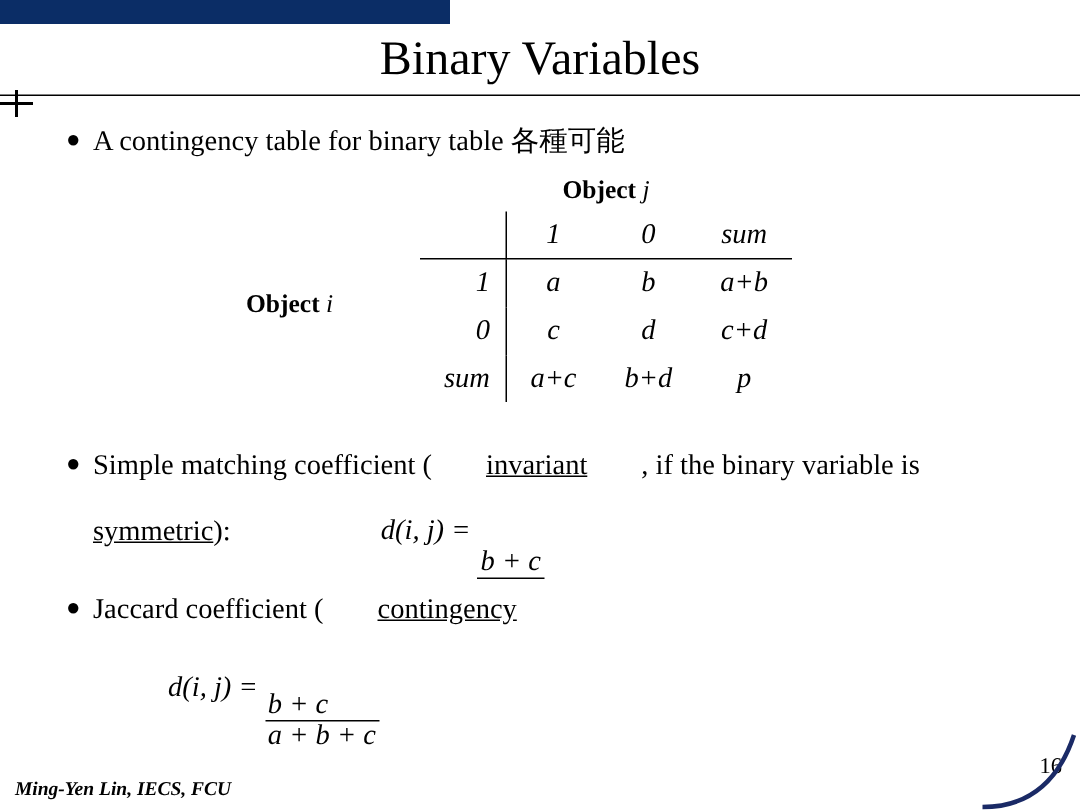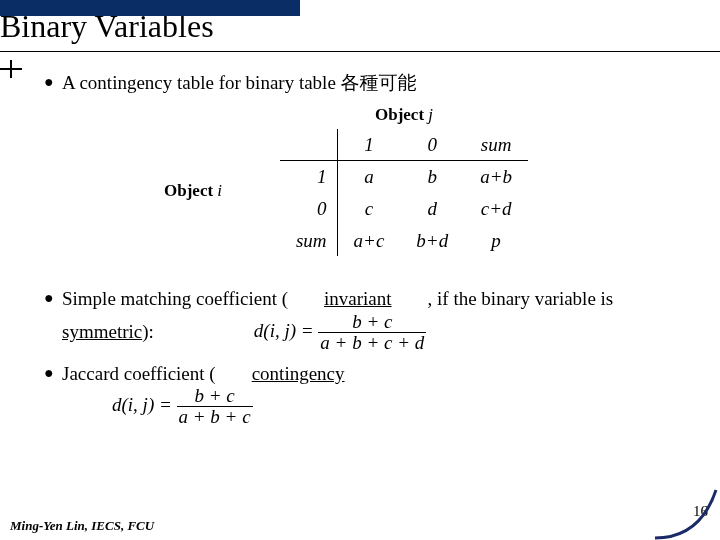--- a/index.html
+++ b/index.html
@@ -12,21 +12,22 @@
     position: relative;
     overflow: hidden;
   }
   .top-band {
     position: absolute;
     top: 0; left: 0;
     width: 300px; height: 16px;
     background: #0b2d66;
   }
   .title-area {
-    padding-top: 8px;
+    text-align: center;
+    padding-top: 20px;
   }
   .title {
     font-size: 32px;
     font-weight: normal;
   }
   .title-rule {
     margin: 6px 0 0 0;
     border: none;
     border-top: 1.5px solid #000;
     width: 100%;
@@ -97,22 +98,23 @@
     font-style: italic;
     font-size: 19px;
     display: inline-block;
     vertical-align: middle;
     margin-left: 60px;
   }
   .eq2 { margin-left: 50px; }
   .frac {
     display: inline-block;
     vertical-align: middle;
-    text-align: center;
+    text-align: left;
     line-height: 1.05;
+    margin-top: 41px;
   }
   .frac .num { display: block; border-bottom: 1.3px solid #000; padding: 0 2px; }
   .frac .den { display: block; padding: 0 2px; }
   .row-with-eq { display: flex; align-items: center; flex-wrap: wrap; gap: 36px; }
   .row-with-eq .lead-text { margin-right: 4px; }
 
   .corner-curl {
     position: absolute;
     right: 0; bottom: 0;
     width: 70px; height: 60px;
@@ -196,21 +198,20 @@
         <span>Simple matching coefficient (</span>
           <span class="u">invariant</span>
           <span>, if the binary variable is </span>
       </span>
       <span class="row-with-eq">
         <span class="lead-text"><span class="u">symmetric</span><span>):</span></span>
         <span class="eq">
           <span>d(i, j) = </span>
           <span class="frac">
             <span class="num">b + c</span>
-            <span class="den">a + b + c + d</span>
           </span>
         </span>
       </span>
     </span>
   </div>
 
   <div class="bullet">
     <span class="marker">●</span>
     <span class="txt">
       <span class="row-with-eq">

